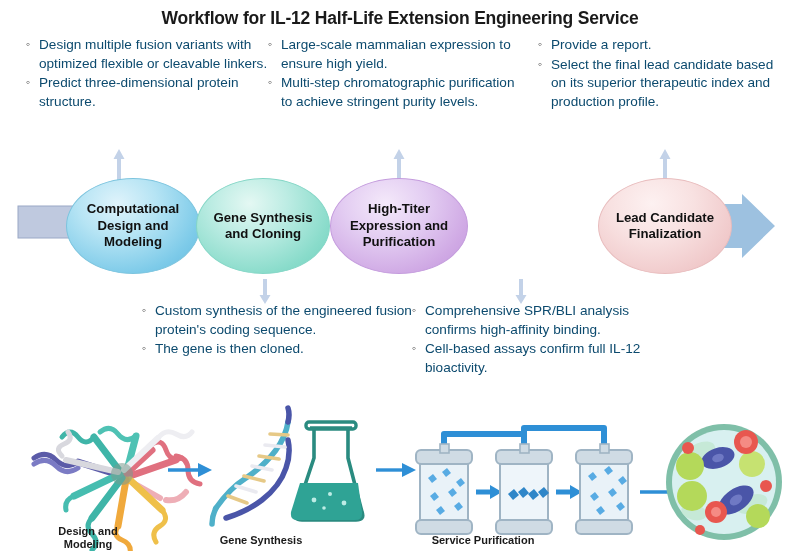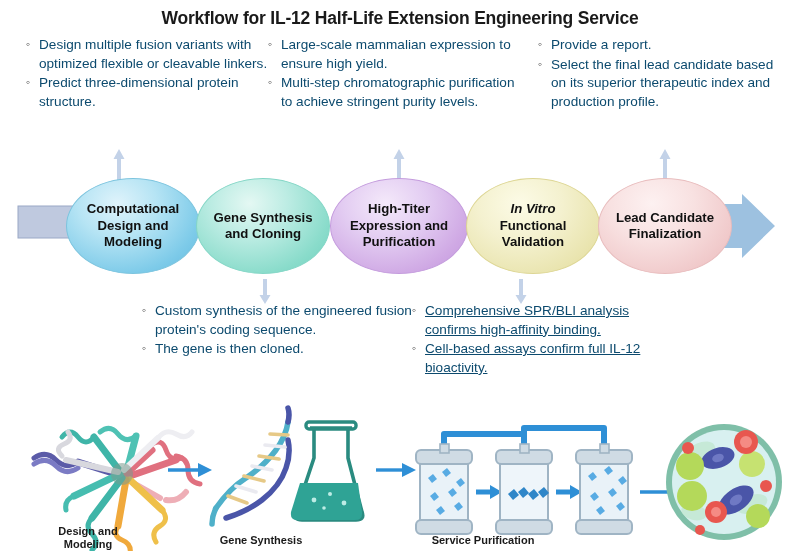--- a/index.html
+++ b/index.html
@@ -52,21 +52,21 @@
     left: 0;
     top: -1px;
     font-size: 12px;
     color: #3a3a3a;
   }
 
   #top-left-bullets  { left: 26px;  top: 36px;  width: 252px; }
   #top-mid-bullets   { left: 268px; top: 36px;  width: 256px; }
   #top-right-bullets { left: 538px; top: 36px;  width: 250px; }
   #bot-left-bullets  { left: 142px; top: 302px; width: 272px; }
-  #bot-right-bullets { left: 412px; top: 302px; width: 268px; text-decoration: underline; }
+  #bot-right-bullets { left: 412px; top: 302px; width: 268px; }
 
   
   .conn {
     position: absolute;
     width: 14px;
     height: 34px;
   }
   .conn svg { display: block; }
 
   
@@ -208,27 +208,20 @@
   </div>
 
   <div class="node" id="node-2">
     <div>
       <span>High-Titer</span>
       <span>Expression and</span>
       <span>Purification</span>
     </div>
   </div>
 
-  <div class="node" id="node-3">
-    <div>
-      <span class="ital">In Vitro</span>
-      <span>Functional</span>
-      <span>Validation</span>
-    </div>
-  </div>
 
   <div class="node" id="node-4">
     <div>
       <span>Lead Candidate</span>
       <span>Finalization</span>
     </div>
   </div>
 </div>
 
 <div class="conn" style="left:258px; top:279px;">

